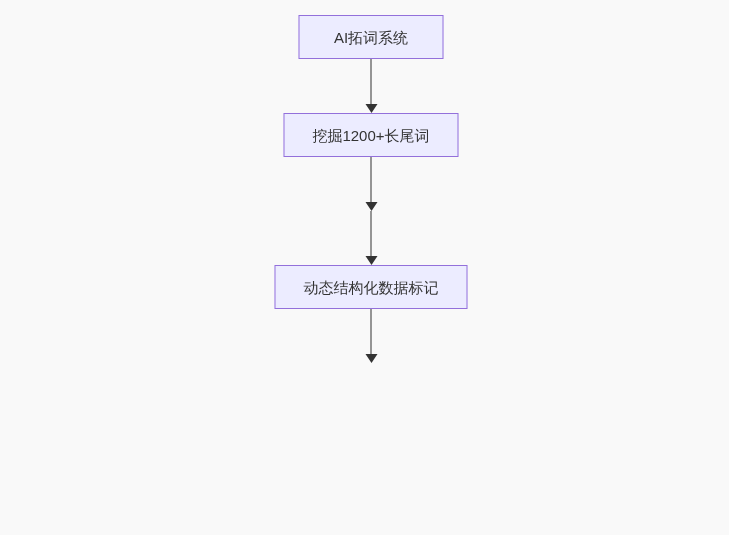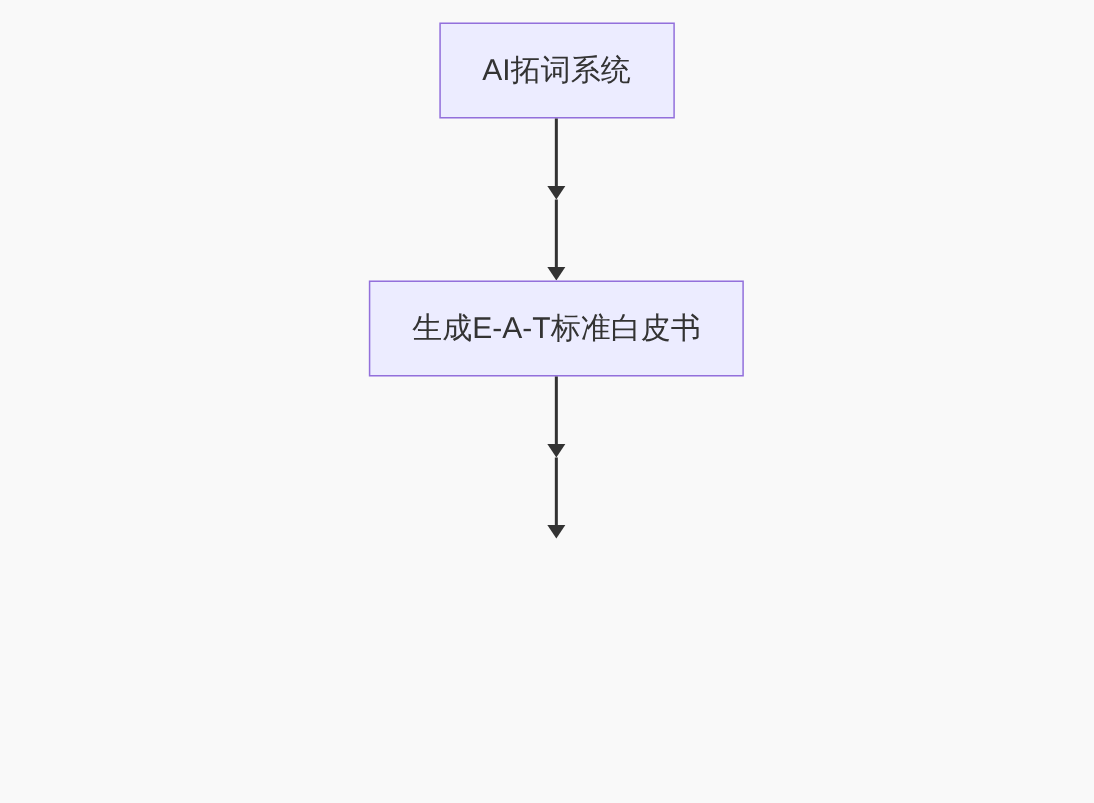--- a/index.html
+++ b/index.html
@@ -18,30 +18,30 @@
     position: absolute;
     left: 371px;
     top: 15px;
     transform: translateX(-50%);
     display: flex;
     flex-direction: column;
     align-items: center;
   }
   .node {
     box-sizing: border-box;
-    height: 64px;
+    height: 44px;
     min-width: 145px;
     border: 1px solid var(--node-border, #9370DB);
     background: var(--node-fill, #ECECFF);
     color: var(--text, #333333);
     display: flex;
     align-items: center;
     justify-content: center;
     padding: 0 28px;
-    font-size: 20px;
+    font-size: 15px;
     line-height: 1;
     white-space: nowrap;
   }
   .arrow {
     height: 54px;
     display: flex;
     flex-direction: column;
     align-items: center;
   }
   .arrow-line {
@@ -65,35 +65,38 @@
   <div class="flow-column" id="flow">
   <div class="node">
     <span class="node-label">AI拓词系统</span>
   </div>
 
   <div class="arrow">
     <div class="arrow-line"></div>
     <div class="arrow-head"></div>
   </div>
 
-
-  <div class="arrow">
-    <div class="arrow-line"></div>
-    <div class="arrow-head"></div>
-  </div>
-
   <div class="node">
-    <span class="node-label">生成E-A-T标准白皮书</span>
+    <span class="node-label">挖掘1200+长尾词</span>
   </div>
 
   <div class="arrow">
     <div class="arrow-line"></div>
     <div class="arrow-head"></div>
   </div>
 
 
   <div class="arrow">
     <div class="arrow-line"></div>
     <div class="arrow-head"></div>
   </div>
 
+  <div class="node">
+    <span class="node-label">动态结构化数据标记</span>
+  </div>
+
+  <div class="arrow">
+    <div class="arrow-line"></div>
+    <div class="arrow-head"></div>
+  </div>
+
 </div>
 </div>
 
 </body></html>

